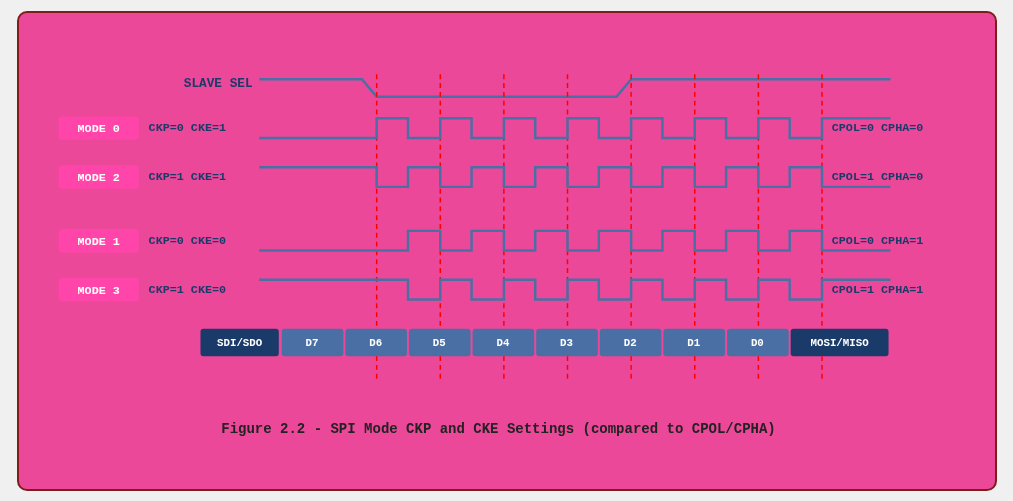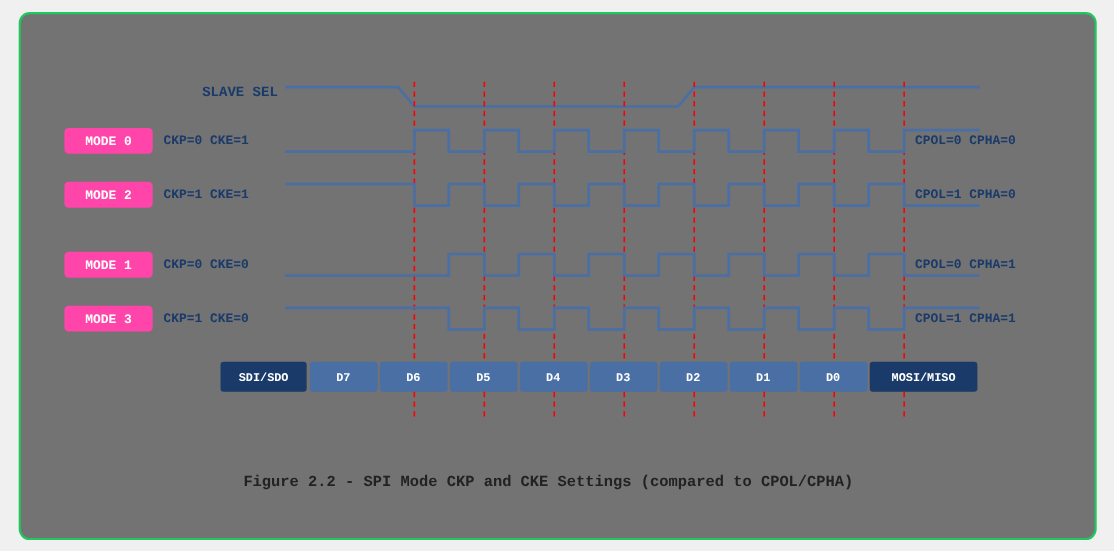--- a/index.html
+++ b/index.html
@@ -6,38 +6,37 @@
     body {
       background: #f0f0f0;
       font-family: 'Courier New', Courier, monospace;
       display: flex;
       justify-content: center;
       align-items: center;
       min-height: 100vh;
       padding: 10px;
     }
     .outer-container {
-      background: #737373;
-      border: 2px solid #22c55e;
+      background: #ec4899;
+      border: 2px solid #7f1d1d;
       border-radius: 10px;
       padding: 18px 36px 14px 20px;
       width: 980px;
       min-height: 480px;
     }
     .diagram-area {
       position: relative;
       width: 100%;
       height: 390px;
     }
     .caption {
       text-align: center;
       font-size: 14px;
       font-weight: bold;
       color: #222;
-      margin-top: 10px;
       font-family: 'Courier New', Courier, monospace;
     }
 
     
     .diagram-svg {
       width: 100%;
       height: 100%;
     }
   </style>
 </head>

